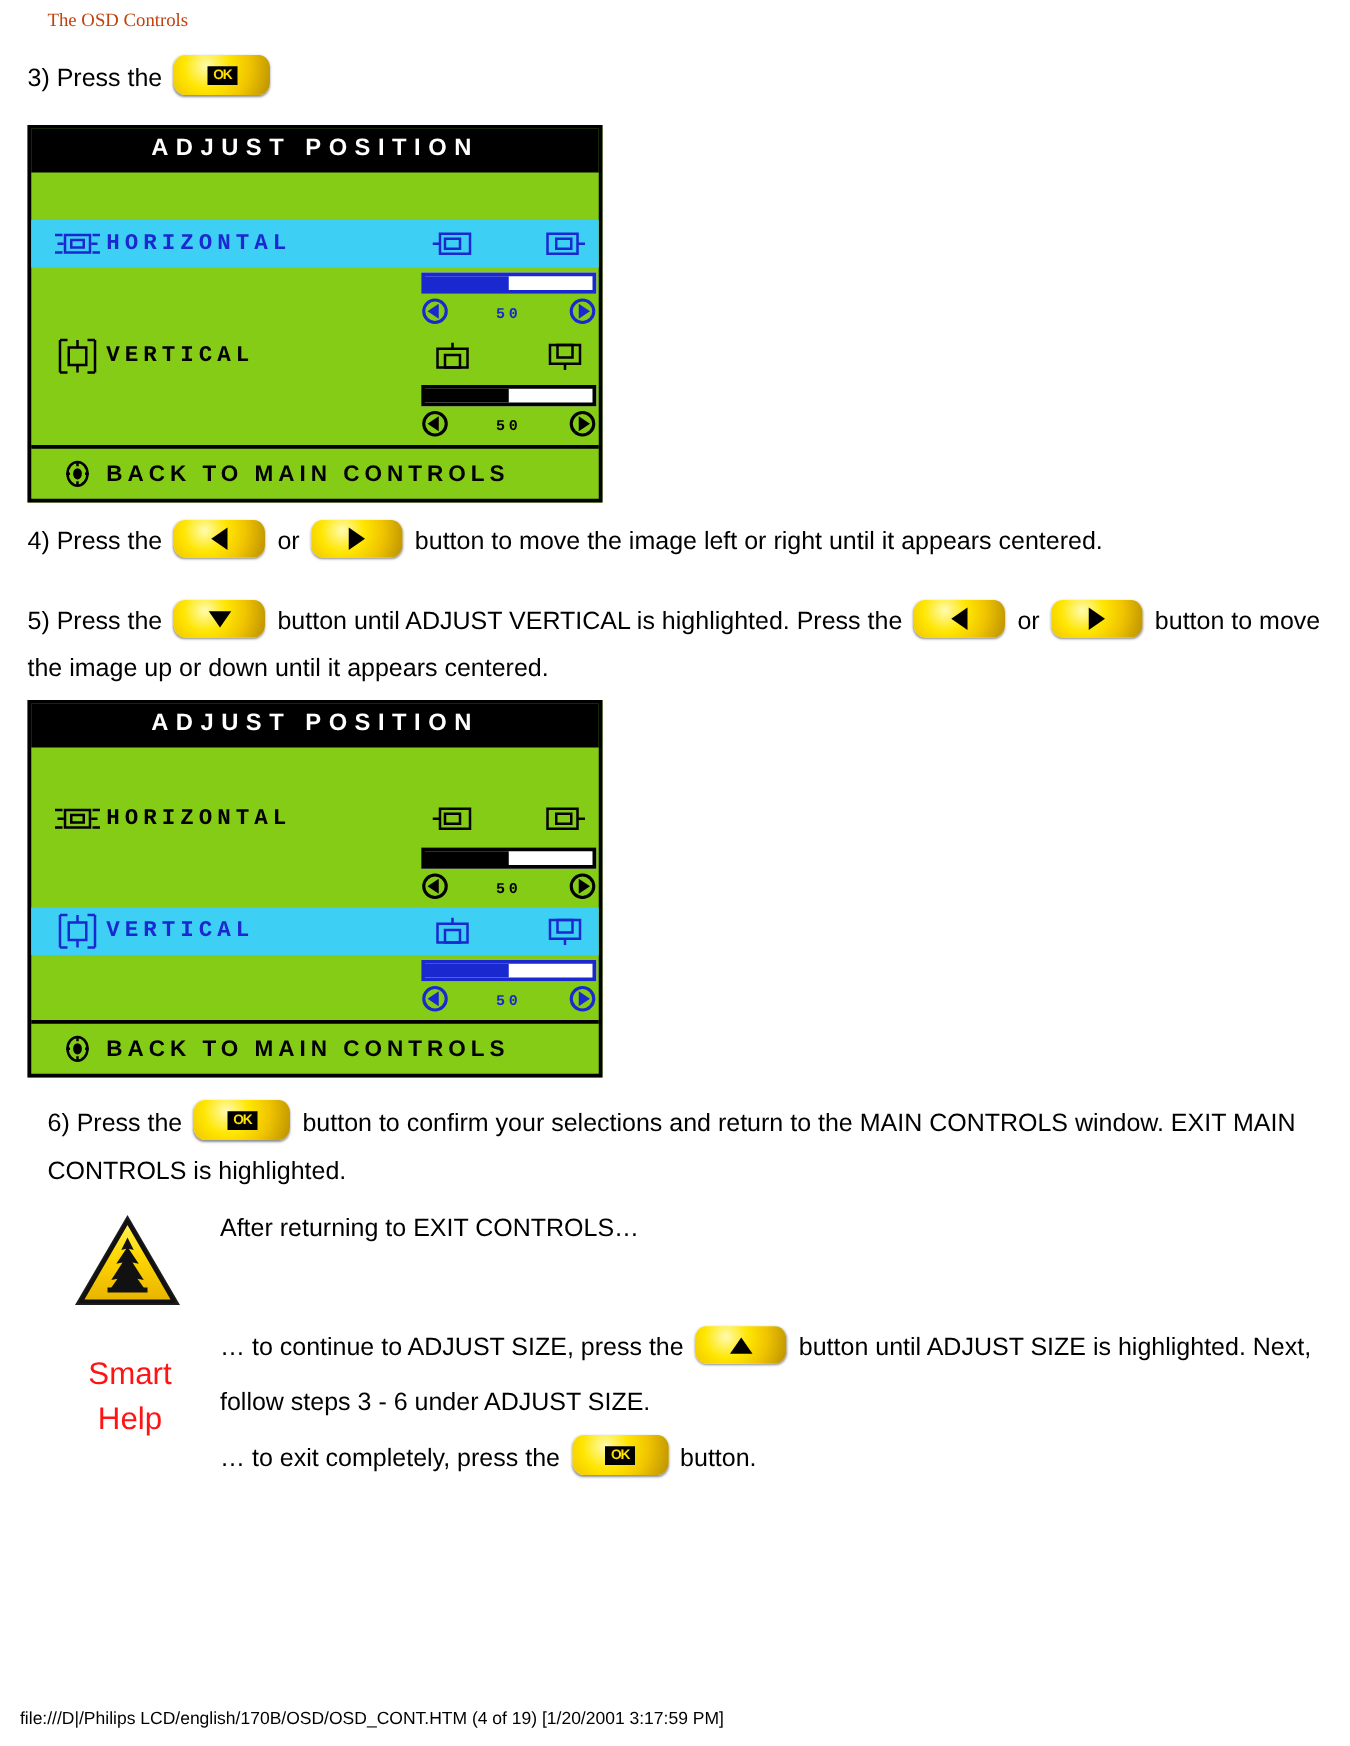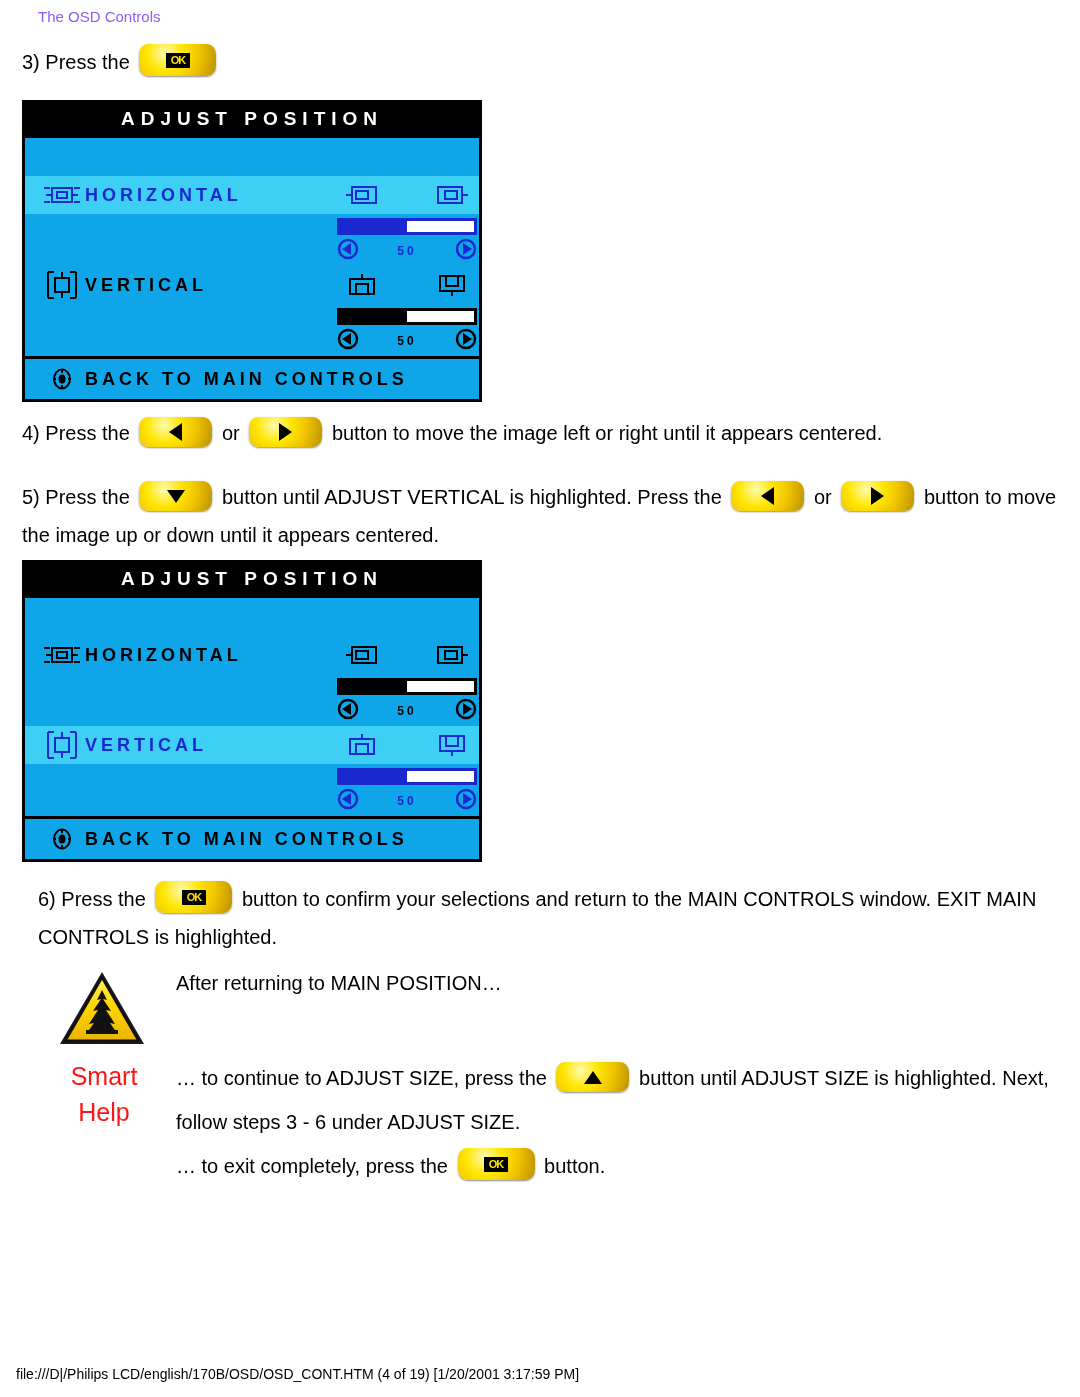--- a/index.html
+++ b/index.html
@@ -17,21 +17,22 @@
     overflow: hidden;
   }
 
   
   .page-header {
     position: absolute;
     left: 38px;
     top: 8px;
     font-size: 15px;
     line-height: 18px;
-    color: #8b5cf6;
+    color: #c2410c;
+    font-family: Liberation Serif, serif;
   }
 
   
   .step-line {
     position: absolute;
     font-size: 20px;
     line-height: 34px;
     color: #000;
     white-space: nowrap;
   }
@@ -83,37 +84,38 @@
     line-height: 15px;
     text-align: center;
   }
 
   
   .osd {
     position: absolute;
     left: 22px;
     width: 460px;
     border: 3px solid #000;
-    background: #0ea5e9;
+    background: #84cc16;
     box-sizing: border-box;
   }
   .osd-title {
     background: #000;
     color: #ffffff;
     font-family: "Liberation Sans", sans-serif;
     font-size: 19px;
     font-weight: bold;
     letter-spacing: 6px;
     text-align: center;
     padding: 5px 0 6px 0;
   }
   .osd-body {
     position: relative;
     border-top: 2px solid #000;
     height: 218px;
+    font-family: Liberation Mono, monospace;
   }
   .osd-row {
     position: absolute;
     left: 0;
     right: 0;
     height: 38px;
     display: flex;
     align-items: center;
   }
   .osd-row.active { background: #3ecff5; }
@@ -182,21 +184,21 @@
   .warn-tri {
     position: absolute;
     left: 56px;
     top: 968px;
     width: 92px;
     height: 82px;
   }
   .smarthelp-red {
     position: absolute;
     left: 56px;
-    top: 1058px;
+    top: 1081px;
     width: 96px;
     text-align: center;
     color: #ff1414;
     font-size: 25px;
     line-height: 36px;
   }
 
   
   .page-footer {
     position: absolute;
@@ -527,21 +529,21 @@
       </linearGradient>
     </defs>
     <path d="M46 4 L88 76 L4 76 Z" fill="#1d1d1d"></path>
     <path d="M46 9 L83 73 L9 73 Z" fill="url(#ygrad)" stroke="#111" stroke-width="3" stroke-linejoin="round"></path>
     <path d="M46 22 L41 32 L45 31 L37 43 L42 42 L33 56 L38 55 L31 65 L61 65 L54 55 L59 56 L50 42 L55 43 L47 31 L51 32 Z" fill="#111"></path>
     <rect x="30" y="62" width="32" height="4" fill="#111"></rect>
   </svg>
 </div>
 
 <div class="step-wrap" style="left:176px; top:960px; width:860px; line-height:46px;">
-  <div>After returning to MAIN POSITION…</div>
+  <div>After returning to EXIT CONTROLS…</div>
 </div>
 
 <div class="smarthelp-red">
   <div>Smart</div>
   <div>Help</div>
 </div>
 
 <div class="step-wrap" style="left:176px; top:1056px; width:880px; line-height:44px;">
   <span>… to continue to ADJUST SIZE, press the</span>
   <span class="ybtn small">

